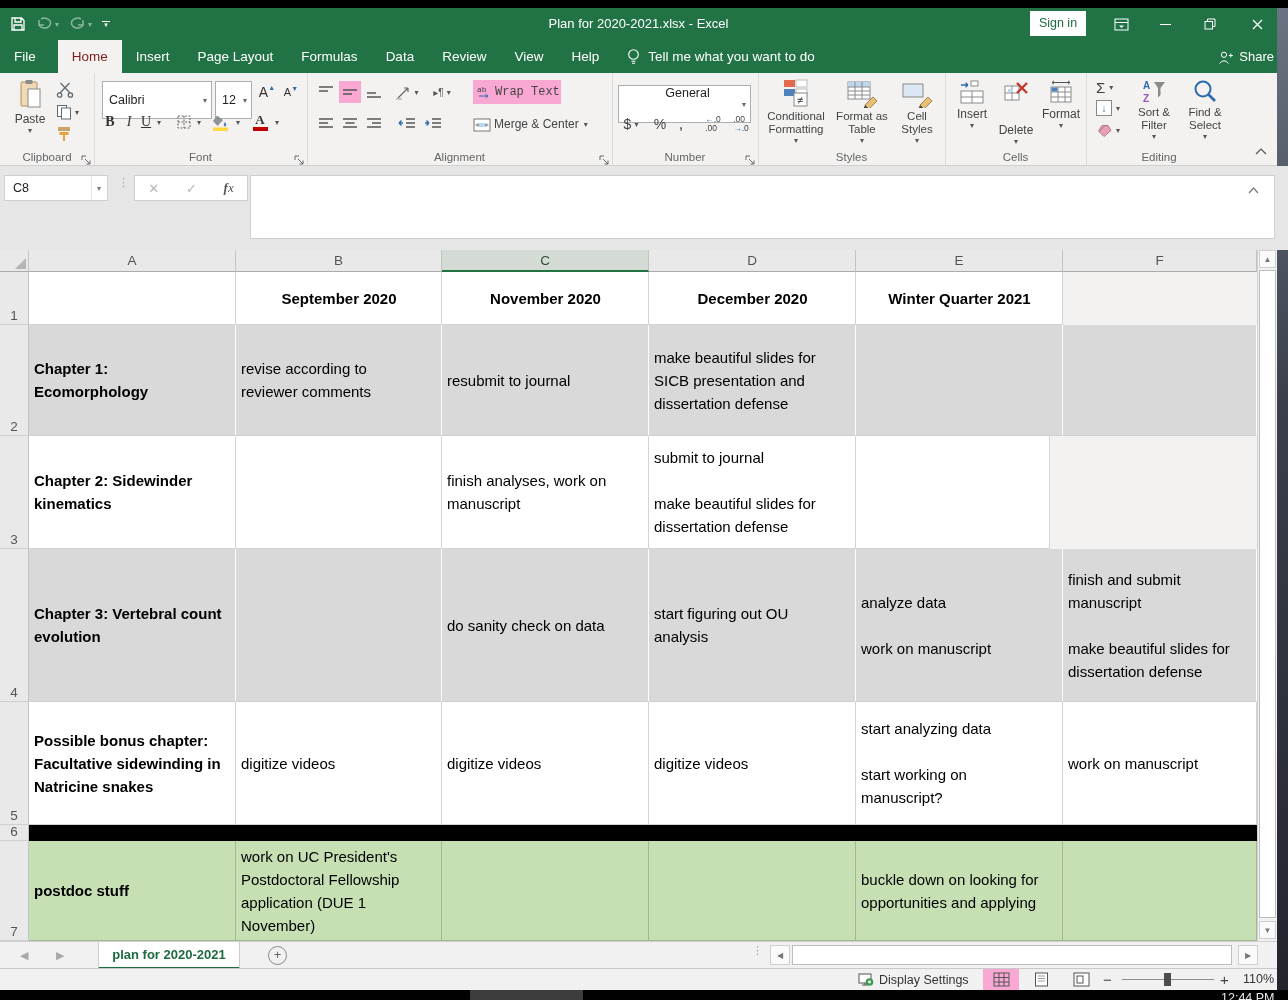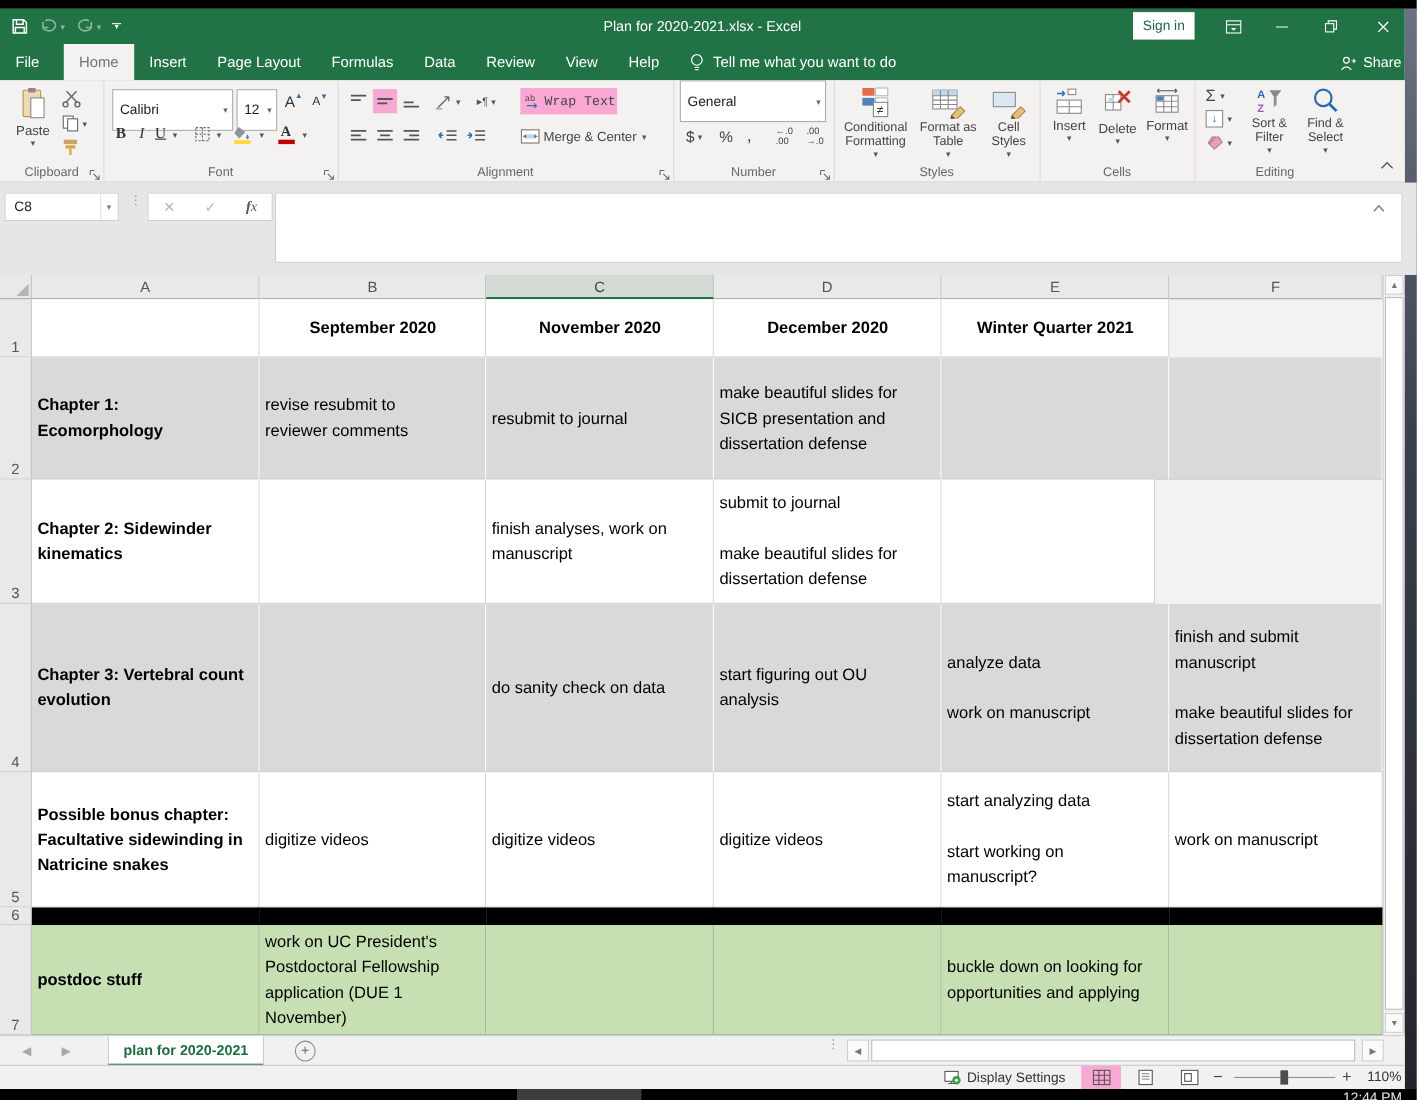--- a/index.html
+++ b/index.html
@@ -15,21 +15,21 @@
   .qat .qbtn{display:flex;align-items:center;margin-right:10px;}
   #title-text{position:absolute;left:0;right:0;top:0;height:32px;line-height:32px;text-align:center;
     font-size:13px;color:#fff;}
   #signin{position:absolute;left:1030px;top:3px;width:56px;height:25px;background:#fff;color:#1e6b41;
     font-size:12.5px;line-height:25px;text-align:center;}
   .winbtn{position:absolute;top:0;width:34px;height:32px;display:flex;align-items:center;justify-content:center;color:#fff;font-size:14px;}
   .caret{font-size:8px;color:#cfe3d8;margin-left:2px;}
   
   #tabrow{left:0;top:40px;width:1277px;height:33px;background:#217346;display:flex;align-items:stretch;color:#fff;font-size:13.5px;}
   .rtab{padding:0 14px;line-height:33px;}
-  .rtab.active{background:#f3f2f1;color:#737373;}
+  .rtab.active{background:#f3f2f1;color:#7f1d1d;}
   #tellme{display:flex;align-items:center;margin-left:14px;}
   #share{position:absolute;right:14px;top:40px;height:33px;display:flex;align-items:center;color:#fff;font-size:13px;}
   
   #ribbon{left:0;top:73px;width:1277px;height:92px;background:#f3f2f1;border-bottom:1px solid #d2d0ce;}
   .rgroup{position:absolute;top:0;height:92px;border-right:1px solid #dddbd9;}
   .grouplabel{position:absolute;bottom:2px;left:0;right:0;text-align:center;font-size:11.5px;color:#666;}
   .launcher{position:absolute;right:3px;bottom:4px;width:10px;height:10px;}
   .rbtn-big{position:absolute;display:flex;flex-direction:column;align-items:center;color:#444;font-size:12px;}
   .mini{position:absolute;display:flex;align-items:center;}
   .combo{position:absolute;height:38px;background:#fff;border:1px solid #adadad;box-sizing:border-box;
@@ -383,21 +383,21 @@
       </div>
       <div class="grouplabel">Alignment</div>
       <span class="launcher">
         <svg width="10" height="10" viewBox="0 0 10 10">
             <path d="M1 1h4M1 1v4M4 4l5 5M9 5.5V9H5.5" fill="none" stroke="#666"></path>
           </svg>
       </span>
     </div>
 
     <div class="rgroup" style="left:612px;width:146px;">
-      <div class="combo" style="left:6px;top:0;width:133px;">
+      <div class="combo" style="left:6px;top:12px;width:133px;flex-direction:column;">
         <span>General</span>
           <span class="dd">▾</span>
       </div>
       <div class="tbtn" style="left:6px;top:40px;width:26px;height:22px;">
         <span style="font-size:14px;color:#444;">$</span>
           <span class="ddc" style="margin-left:3px;">▾</span>
       </div>
       <div class="tbtn" style="left:38px;top:40px;width:20px;height:22px;">
         <span style="font-size:14px;color:#444;">%</span>
       </div>
@@ -480,21 +480,21 @@
       </div>
       <div class="rbtn-big" style="left:50px;top:7px;width:42px;">
         <span>
           <svg class="ic" width="26" height="24" viewBox="0 0 26 24">
               <rect x="2" y="6" width="14" height="14" fill="#fff" stroke="#8a8a8a"></rect>
               <path d="M2 13h14M9 6v14" stroke="#8a8a8a"></path>
               <rect x="5" y="9" width="5" height="3" fill="#bdd7ee"></rect>
               <path d="M14 3l10 10M24 3L14 13" stroke="#c0392b" stroke-width="2.4"></path>
             </svg>
         </span>
-        <span class="lab12" style="margin-top:6px;">Delete</span>
+        <span class="lab12" style="margin-top:19px;">Delete</span>
         <span class="ddc">▾</span>
       </div>
       <div class="rbtn-big" style="left:94px;top:7px;width:44px;">
         <span>
           <svg class="ic" width="26" height="24" viewBox="0 0 26 24">
               <path d="M4 2.5h18M4 2.5l2-1.7M4 2.5l2 1.7M22 2.5l-2-1.7M22 2.5l-2 1.7" fill="none" stroke="#555"></path>
               <rect x="3" y="7" width="20" height="15" fill="#fff" stroke="#8a8a8a"></rect>
               <path d="M3 12h20M3 17h20M10 7v15M17 7v15" stroke="#8a8a8a"></path>
               <rect x="3.5" y="7.5" width="6" height="4" fill="#4f81bd"></rect>
             </svg>
@@ -607,21 +607,21 @@
         </div>
     </div>
 
     <div class="grow r2 gray">
       <div class="rowhead">2</div>
       <div class="cell ca wA">
           <span>Chapter 1:
 Ecomorphology</span>
         </div>
       <div class="cell wB">
-          <span>revise resubmit to
+          <span>revise according to
 reviewer comments</span>
         </div>
       <div class="cell wC">
           <span>resubmit to journal</span>
         </div>
       <div class="cell wD">
           <span>make beautiful slides for
 SICB presentation and
 dissertation defense</span>
         </div>

